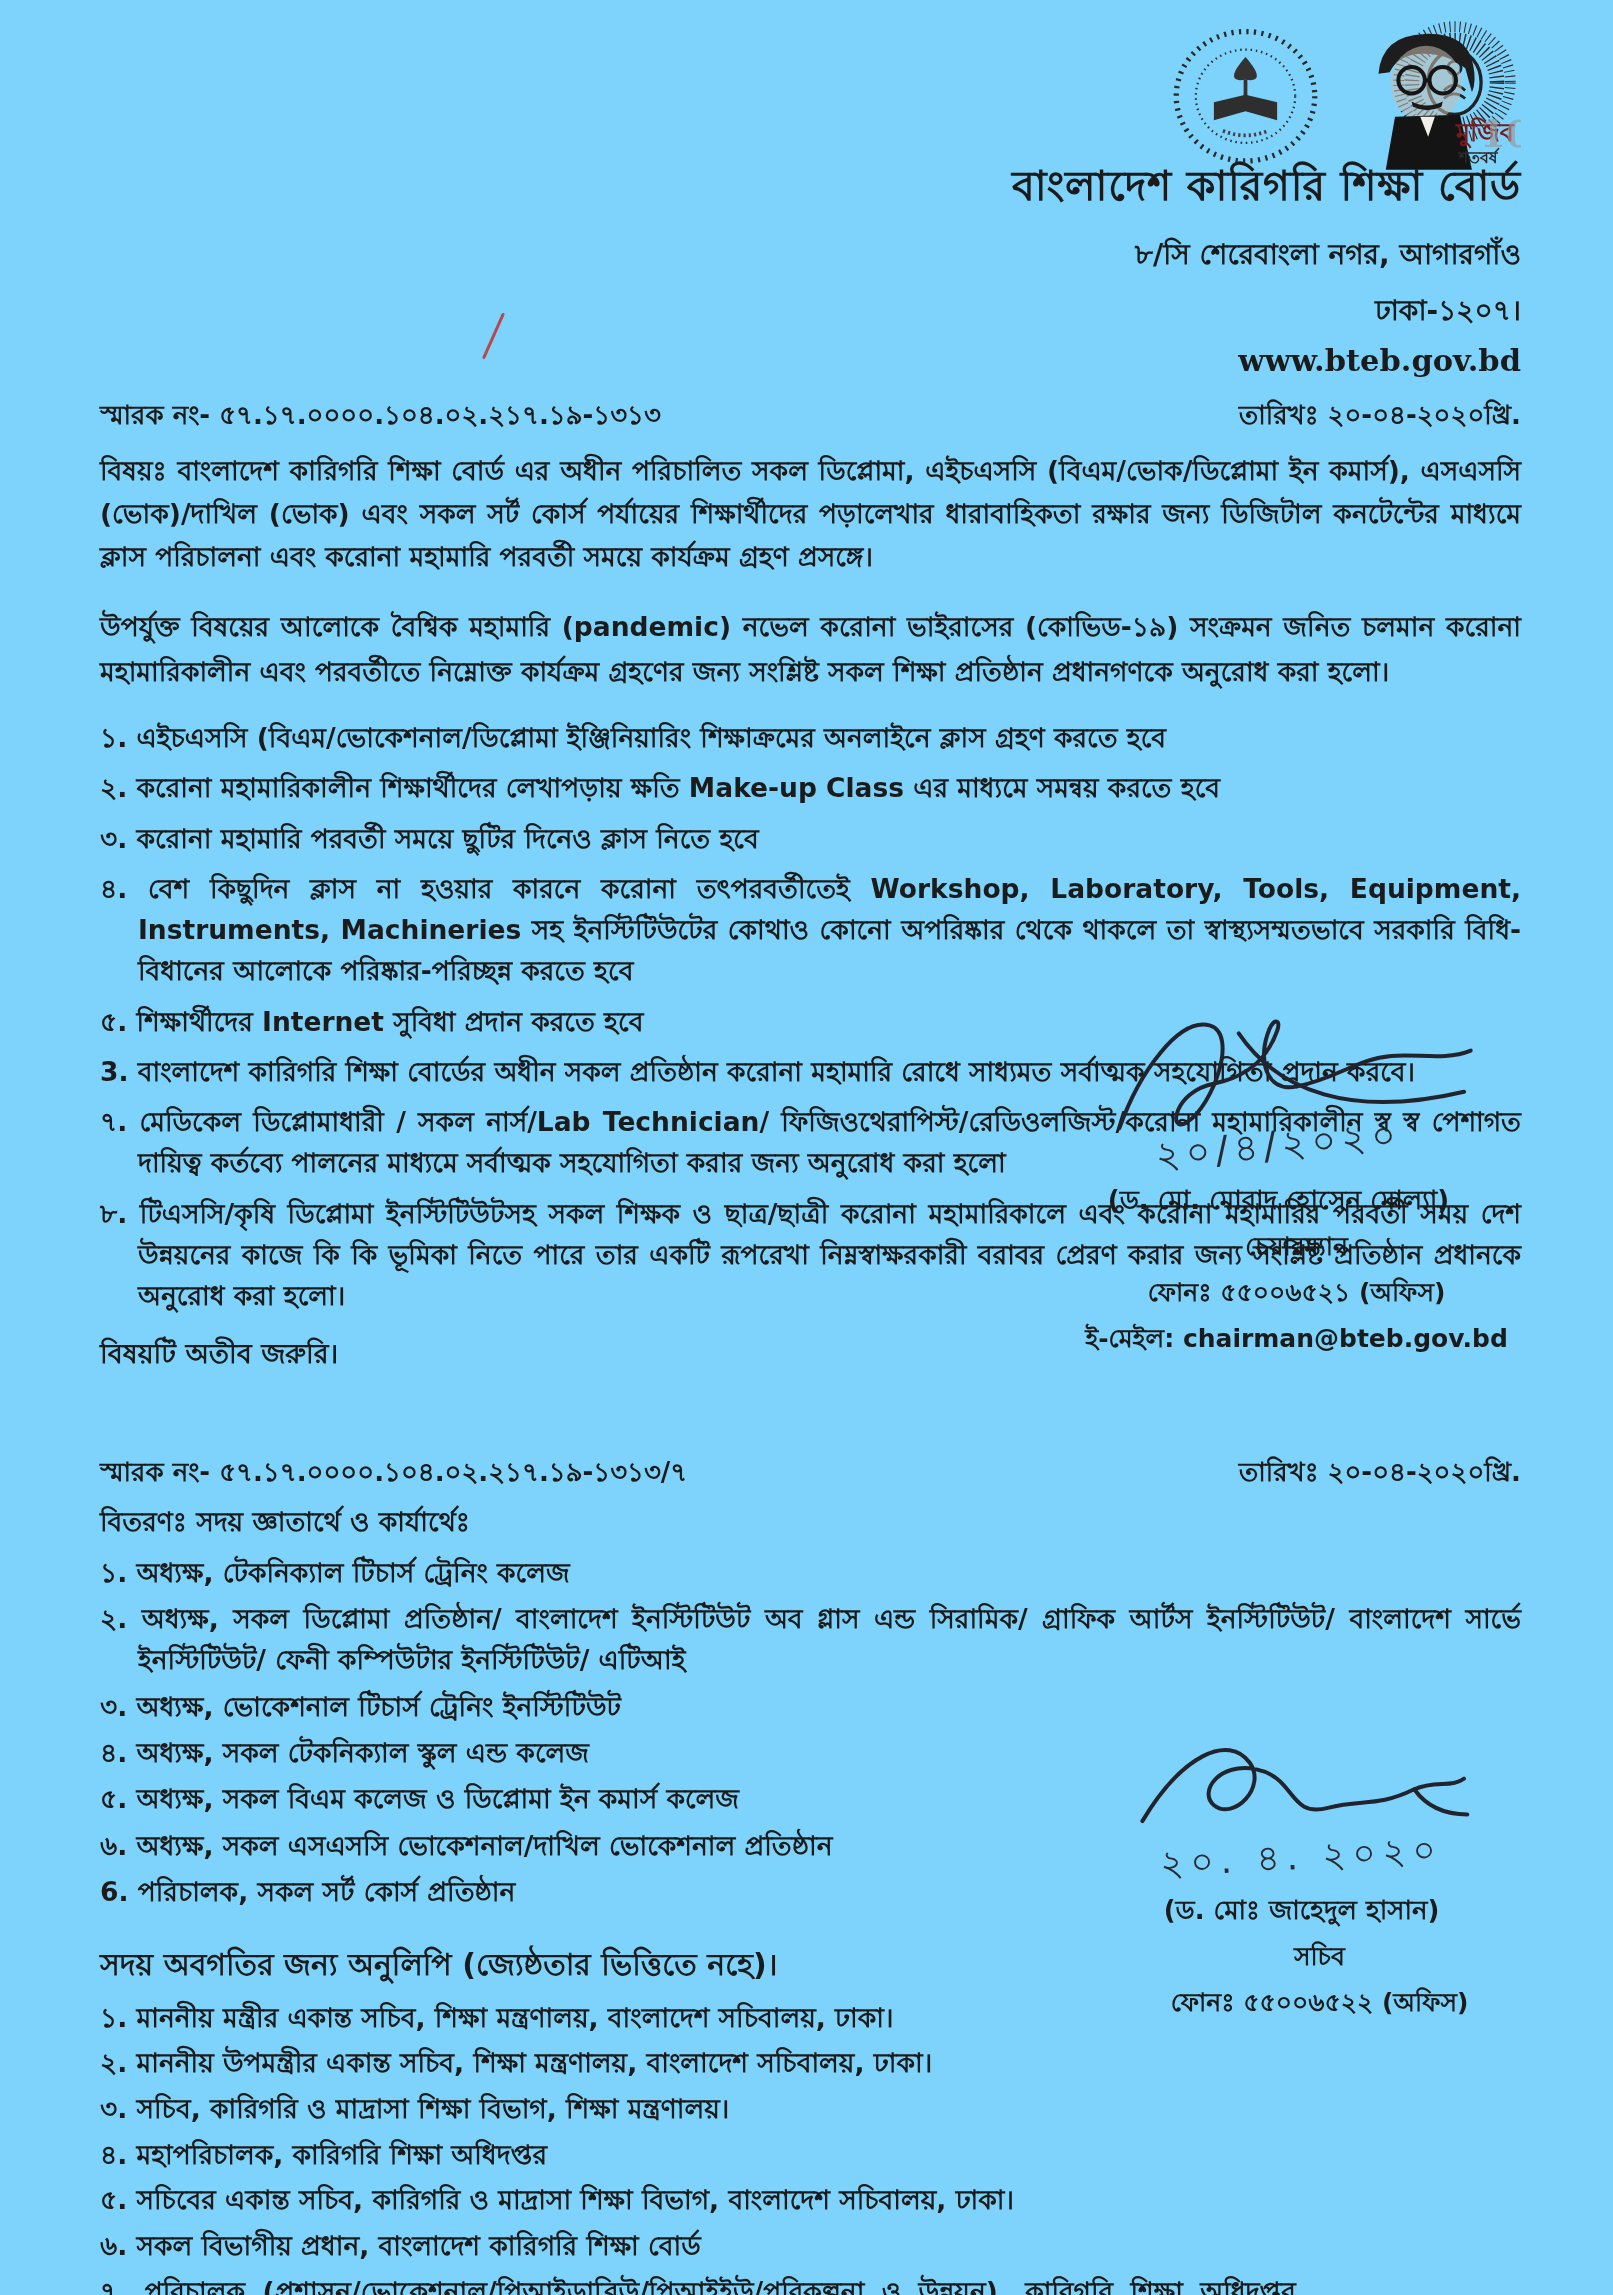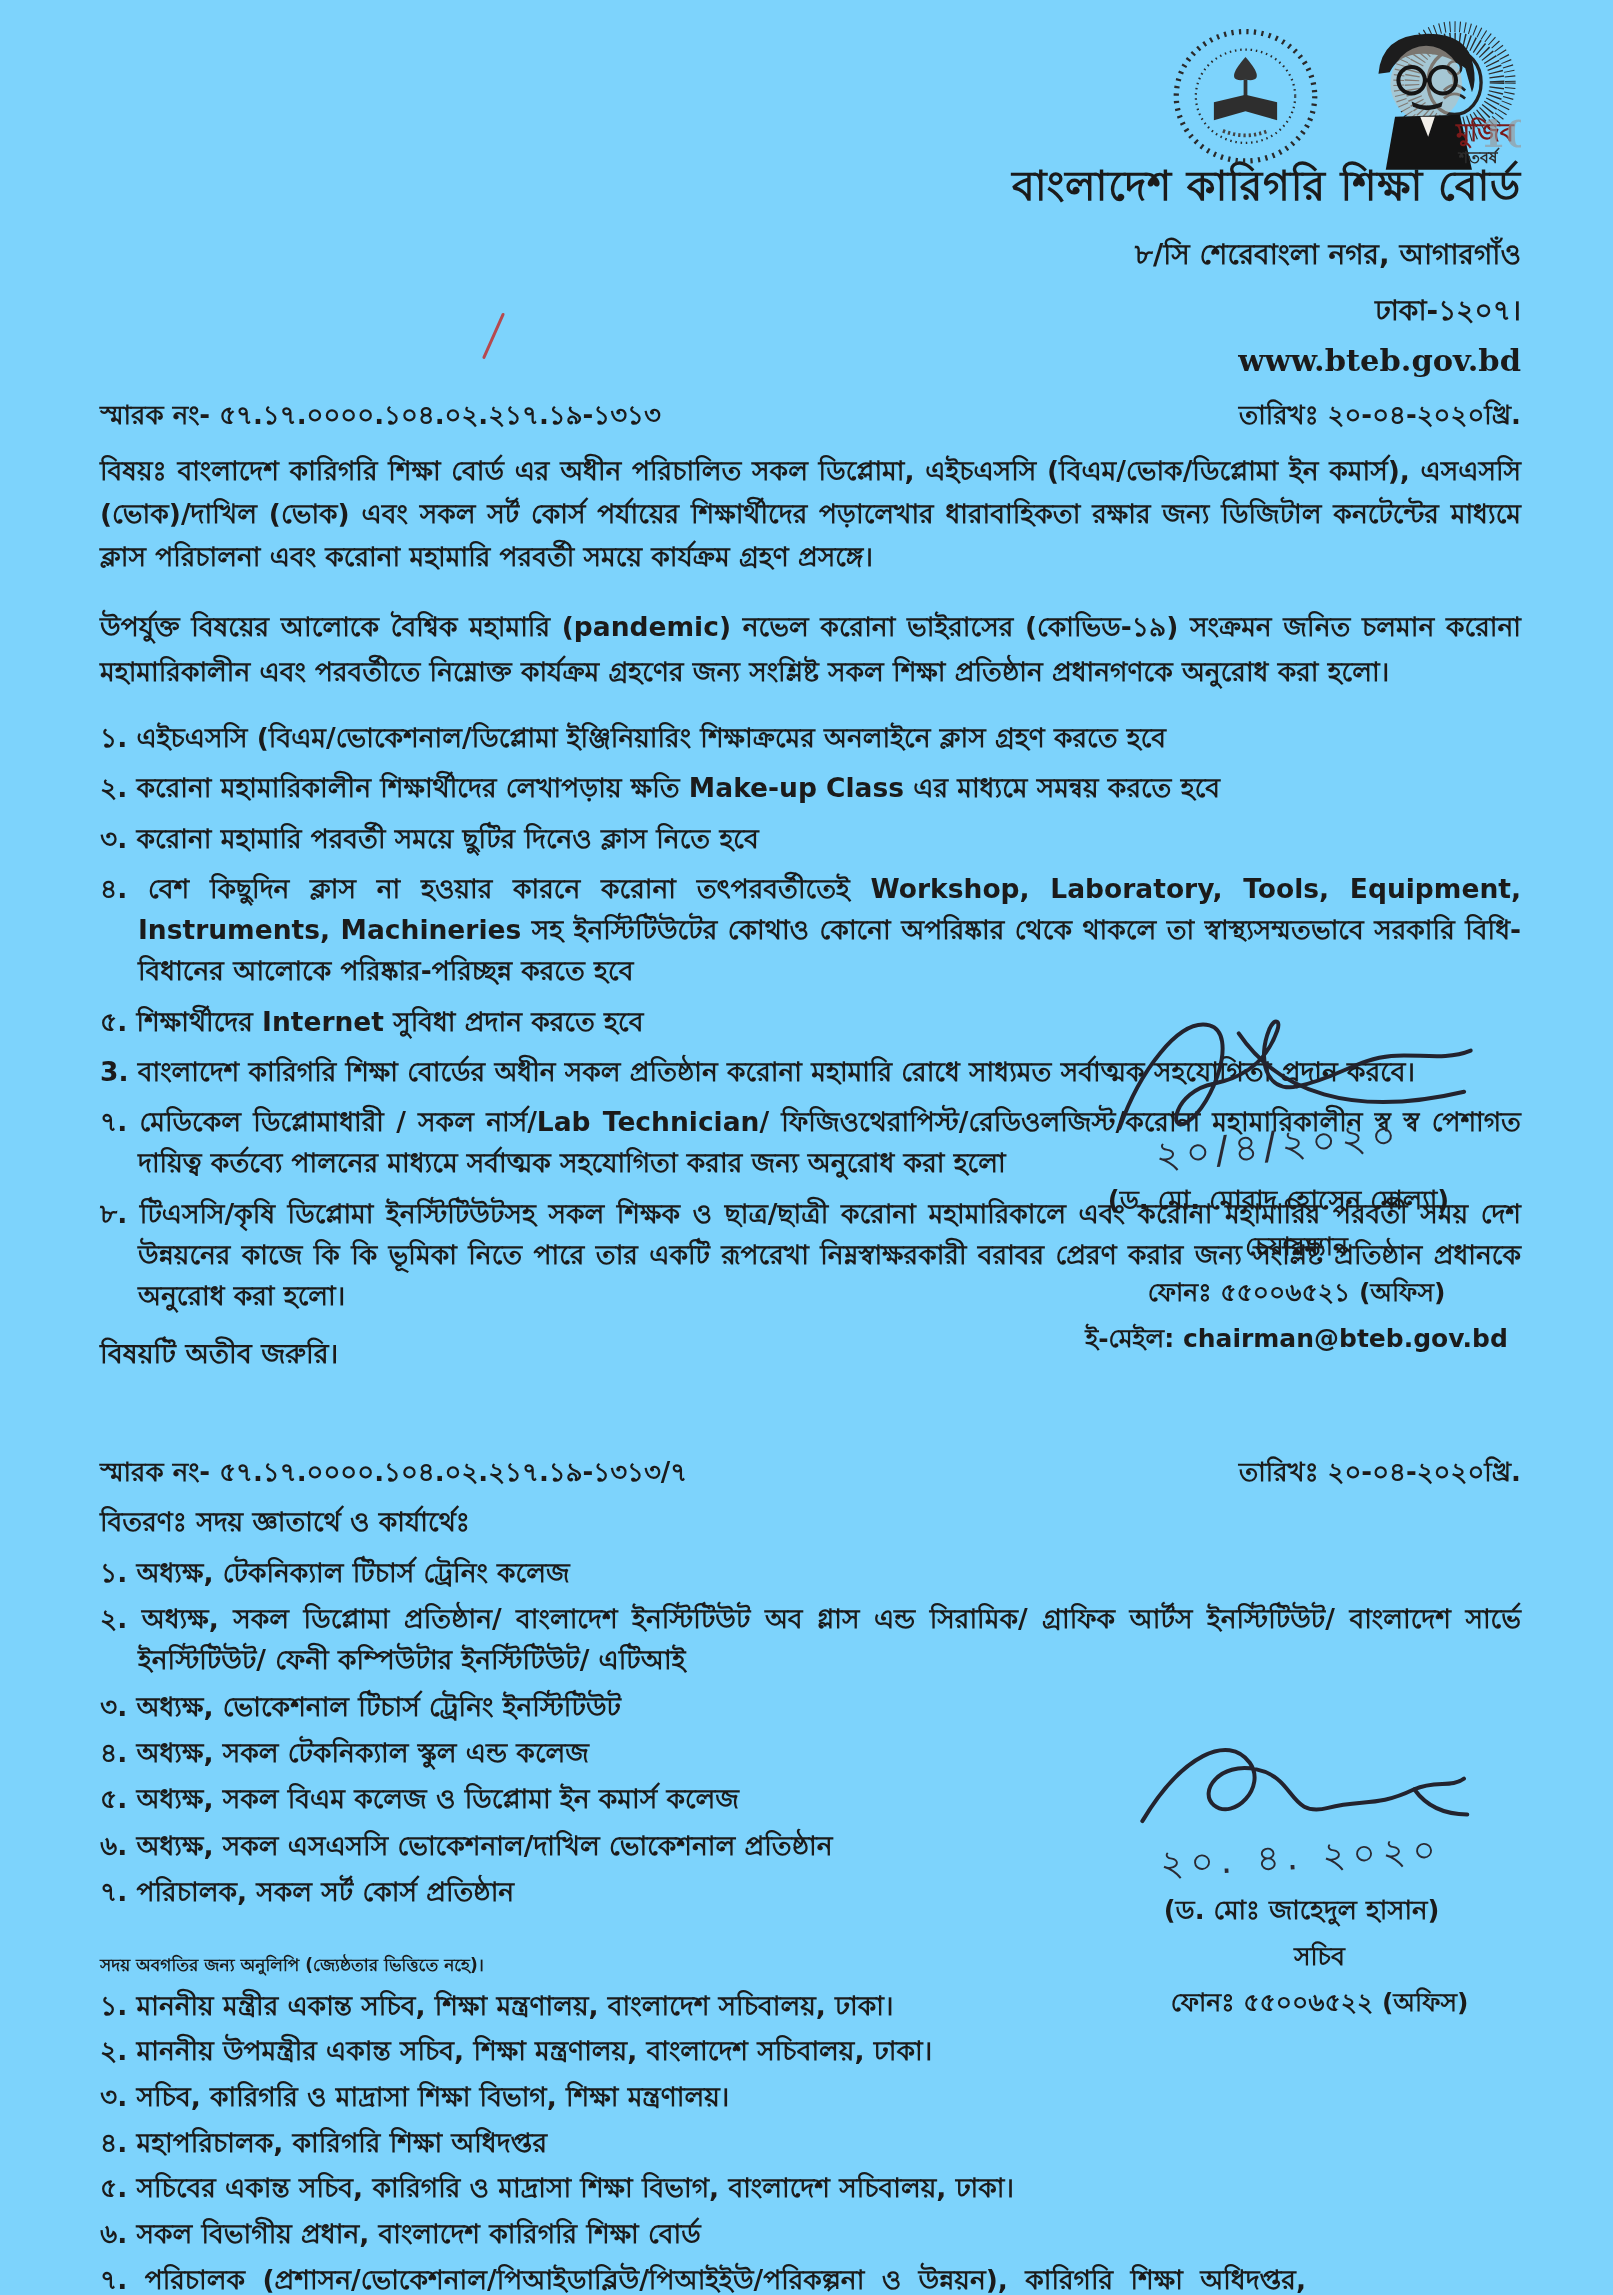--- a/index.html
+++ b/index.html
@@ -30,21 +30,21 @@
   .sig-block{position:absolute;text-align:center;}
   .sig1{top:992px;right:70px;width:531px;}
   .sig2{top:1715px;right:80px;width:465px;}
   .sig-name{font-size:26px;font-weight:bold;margin-top:1.3px;}
   .sig-line{font-size:25px;font-weight:bold;margin-top:3px;padding-left:36px;}
   .hand-date{font-size:38px;color:#2a2a33;transform:rotate(-5deg);letter-spacing:5.3px;margin-top:-30.5px;font-weight:normal;}
   .hand-date2{font-size:36px;color:#2a2a33;transform:rotate(-3deg);letter-spacing:6.6px;margin-top:-12px;font-weight:normal;}
   .section2{margin-top:74px;}
   .dist-head{font-size:26.5px;font-weight:bold;margin-top:6.6px;}
   .dist-list .li{margin:5.3px 0;}
-  .cc-head{font-size:17px;font-weight:bold;margin-top:40px;}
+  .cc-head{font-size:30px;font-weight:bold;margin-top:29px;}
   .cc-list .li{margin:4.6px 0;max-width:1168px;}
   .pen-mark{position:absolute;left:492px;top:311px;width:3.3px;height:50px;background:#c03030;transform:rotate(24deg);border-radius:2px;opacity:.85;}
   svg{display:inline-block;vertical-align:middle;}
 </style>
 </head>
 <body>
 
 <div class="page">
 
   <div class="corner-logos">
@@ -135,21 +135,21 @@
     <span>তারিখঃ ২০-০৪-২০২০খ্রি.</span>
   </div>
   <div class="dist-head">বিতরণঃ সদয় জ্ঞাতার্থে ও কার্যার্থেঃ</div>
   <div class="dist-list">
     <div class="li">১. অধ্যক্ষ, টেকনিক্যাল টিচার্স ট্রেনিং কলেজ</div>
     <div class="li">২. অধ্যক্ষ, সকল ডিপ্লোমা প্রতিষ্ঠান/ বাংলাদেশ ইনস্টিটিউট অব গ্লাস এন্ড সিরামিক/ গ্রাফিক আর্টস ইনস্টিটিউট/ বাংলাদেশ সার্ভে ইনস্টিটিউট/ ফেনী কম্পিউটার ইনস্টিটিউট/ এটিআই</div>
     <div class="li">৩. অধ্যক্ষ, ভোকেশনাল টিচার্স ট্রেনিং ইনস্টিটিউট</div>
     <div class="li">৪. অধ্যক্ষ, সকল টেকনিক্যাল স্কুল এন্ড কলেজ</div>
     <div class="li">৫. অধ্যক্ষ, সকল বিএম কলেজ ও ডিপ্লোমা ইন কমার্স কলেজ</div>
     <div class="li">৬. অধ্যক্ষ, সকল এসএসসি ভোকেশনাল/দাখিল ভোকেশনাল প্রতিষ্ঠান</div>
-    <div class="li">৭. পরিচালক, সকল সর্ট কোর্স প্রতিষ্ঠান</div>
+    <div class="li">6. পরিচালক, সকল সর্ট কোর্স প্রতিষ্ঠান</div>
   </div>
 
   <div class="cc-head">সদয় অবগতির জন্য অনুলিপি (জ্যেষ্ঠতার ভিত্তিতে নহে)।</div>
   <div class="cc-list">
     <div class="li">১. মাননীয় মন্ত্রীর একান্ত সচিব, শিক্ষা মন্ত্রণালয়, বাংলাদেশ সচিবালয়, ঢাকা।</div>
     <div class="li">২. মাননীয় উপমন্ত্রীর একান্ত সচিব, শিক্ষা মন্ত্রণালয়, বাংলাদেশ সচিবালয়, ঢাকা।</div>
     <div class="li">৩. সচিব, কারিগরি ও মাদ্রাসা শিক্ষা বিভাগ, শিক্ষা মন্ত্রণালয়।</div>
     <div class="li">৪. মহাপরিচালক, কারিগরি শিক্ষা অধিদপ্তর</div>
     <div class="li">৫. সচিবের একান্ত সচিব, কারিগরি ও মাদ্রাসা শিক্ষা বিভাগ, বাংলাদেশ সচিবালয়, ঢাকা।</div>
     <div class="li">৬. সকল বিভাগীয় প্রধান, বাংলাদেশ কারিগরি শিক্ষা বোর্ড</div>

